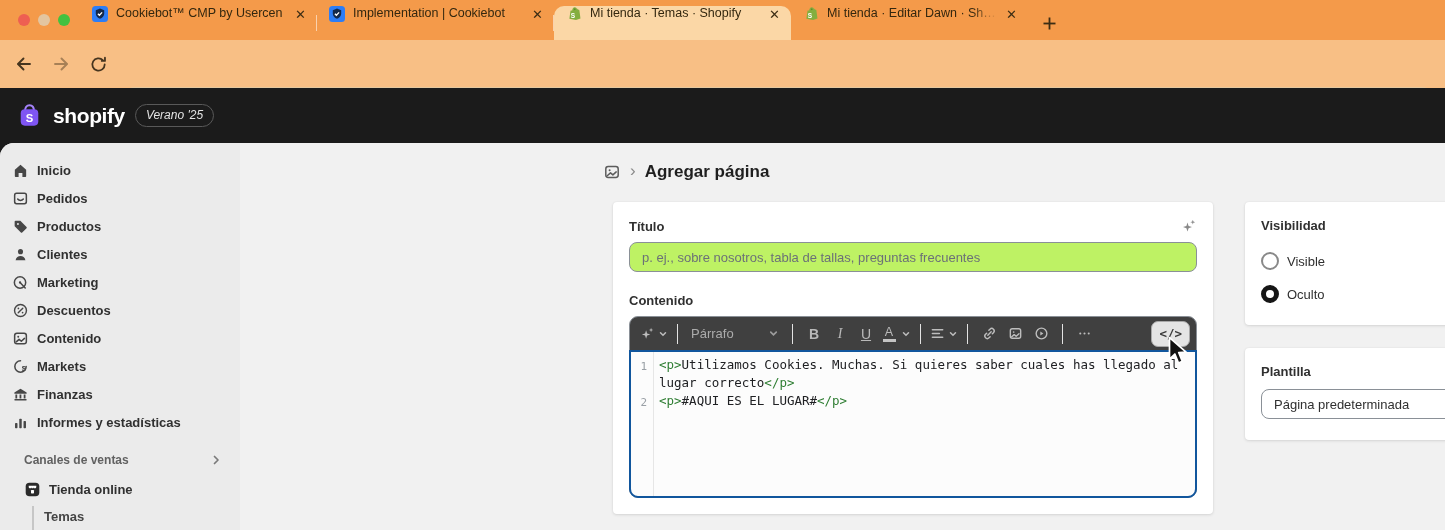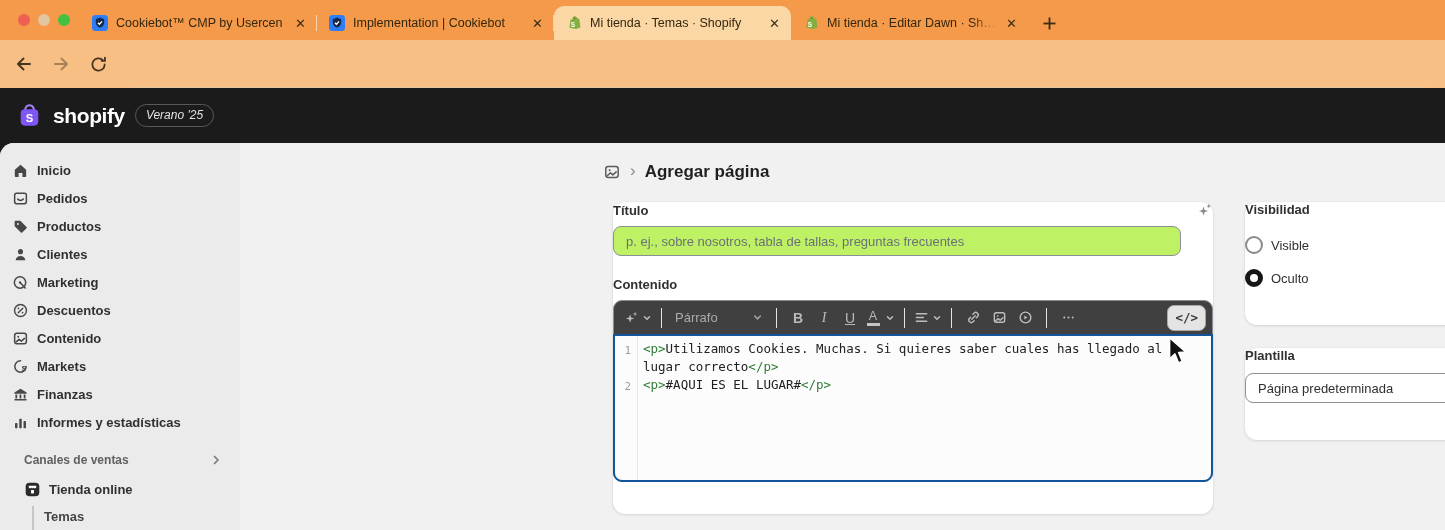--- a/index.html
+++ b/index.html
@@ -6,21 +6,21 @@
   html,body { width:1445px; height:530px; overflow:hidden; font-family:"Liberation Sans",sans-serif; background:#1b1b1b; }
 
   
   #tabbar { position:absolute; left:0; top:0; width:1445px; height:40px; background:#f49a4a; }
   .lights { position:absolute; left:18px; top:14px; display:flex; gap:8px; }
   .light { width:12px; height:12px; border-radius:50%; }
   .light.red { background:#ee5f52; }
   .light.yellow { background:#e3c5a0; }
   .light.green { background:#43c140; }
   .tabs { position:absolute; left:80px; top:6px; display:flex; height:34px; }
-  .tab { width:237px; height:34px; display:flex; align-items:center; padding:0 8px 0 12px; border-radius:10px 10px 0 0; position:relative; cursor:default; }
+  .tab { width:237px; height:34px; display:flex; padding:0 8px 0 12px; border-radius:10px 10px 0 0; position:relative; cursor:default; }
   .tab .sep { position:absolute; right:0; top:9px; width:1px; height:16px; background:rgba(255,255,255,.55); }
   .tab.active { background:#fbd7a6; }
   .tab-title { flex:1; font-size:12.5px; color:#33270f; white-space:nowrap; overflow:hidden; text-overflow:ellipsis; margin-left:8px; }
   .tab.fade .tab-title { -webkit-mask-image:linear-gradient(90deg,#000 85%,transparent); mask-image:linear-gradient(90deg,#000 85%,transparent); }
   .tab-close { width:17px; height:17px; display:flex; align-items:center; justify-content:center; border-radius:50%; color:#3c2d14; font-size:13px; margin-left:6px; flex:0 0 auto; }
   .favicon { width:16px; height:16px; flex:0 0 auto; }
   .newtab { position:absolute; left:1036px; top:10px; width:26px; height:26px; display:flex; align-items:center; justify-content:center; color:#3c2d14; }
 
   #toolbar-row { position:absolute; left:0; top:40px; width:1445px; height:48px; background:#f8bf85; }
   .nav-btns { position:absolute; left:10px; top:10px; display:flex; gap:9px; }
@@ -53,21 +53,21 @@
   .sub-row { height:26px; display:flex; align-items:center; padding-left:44px; position:relative; }
   .sub-label { font-size:13px; font-weight:600; color:#454545; }
   .tree-line { position:absolute; left:32px; top:363px; width:2px; height:24px; background:#c6c6c6; }
 
   
   #main { position:absolute; left:240px; top:0; right:0; bottom:0; }
   .breadcrumb { position:absolute; left:363px; top:19px; display:flex; align-items:center; gap:9px; }
   .crumb-chevron { color:#8a8a8a; font-size:17px; line-height:1; margin-top:-3px; }
   .page-title { font-size:17px; font-weight:700; color:#1f1f1f; }
 
-  .card { position:absolute; background:#fff; border-radius:12px; box-shadow:0 1px 3px rgba(26,26,26,.12), 0 0 2px rgba(0,0,0,.05); }
+  .card { position:absolute; background:#fff; border-radius:4px; box-shadow:0 1px 3px rgba(26,26,26,.12), 0 0 2px rgba(0,0,0,.05); padding:16px; }
   .card-main { left:373px; top:59px; width:600px; height:312px; }
   .card-vis  { left:1005px; top:59px; width:240px; height:123px; }
   .card-tpl  { left:1005px; top:205px; width:240px; height:92px; }
 
   .field-label-row { display:flex; align-items:center; justify-content:space-between; height:16px; }
   .field-label { font-size:13px; font-weight:600; color:#303030; }
   .text-input { margin-top:8px; width:568px; height:30px; border:1px solid #8a9097; border-radius:8px; padding:0 12px; font-size:13px; color:#303030; background:#bef264; outline:none; font-family:"Liberation Sans",sans-serif; }
   .text-input::placeholder { color:#6b7177; }
 
   .content-label { margin-top:20px; }

